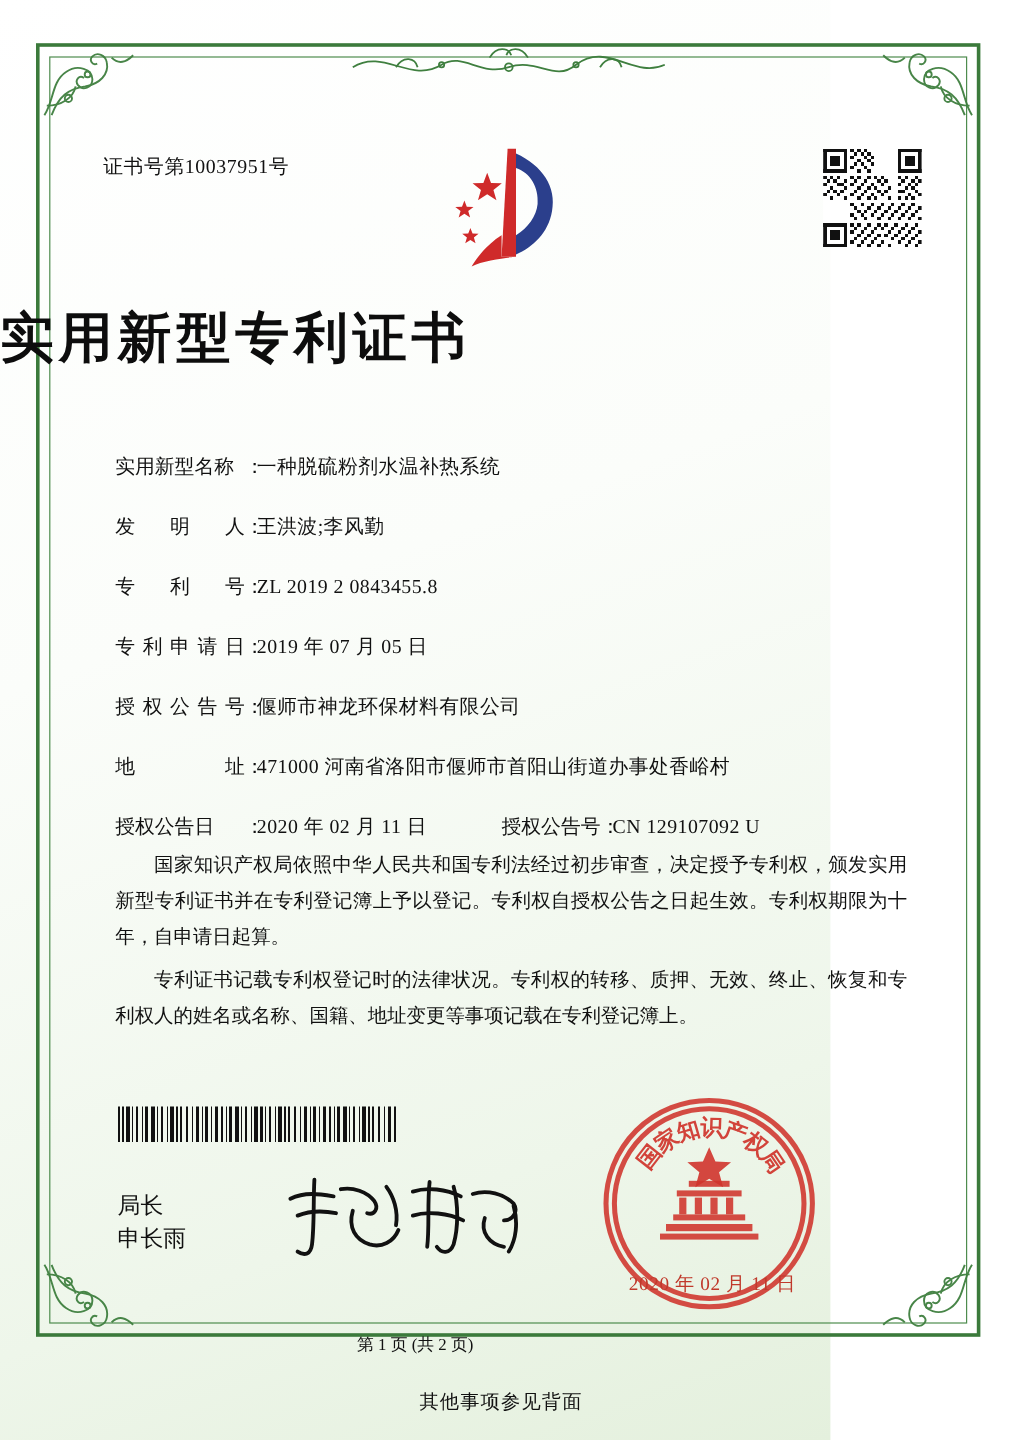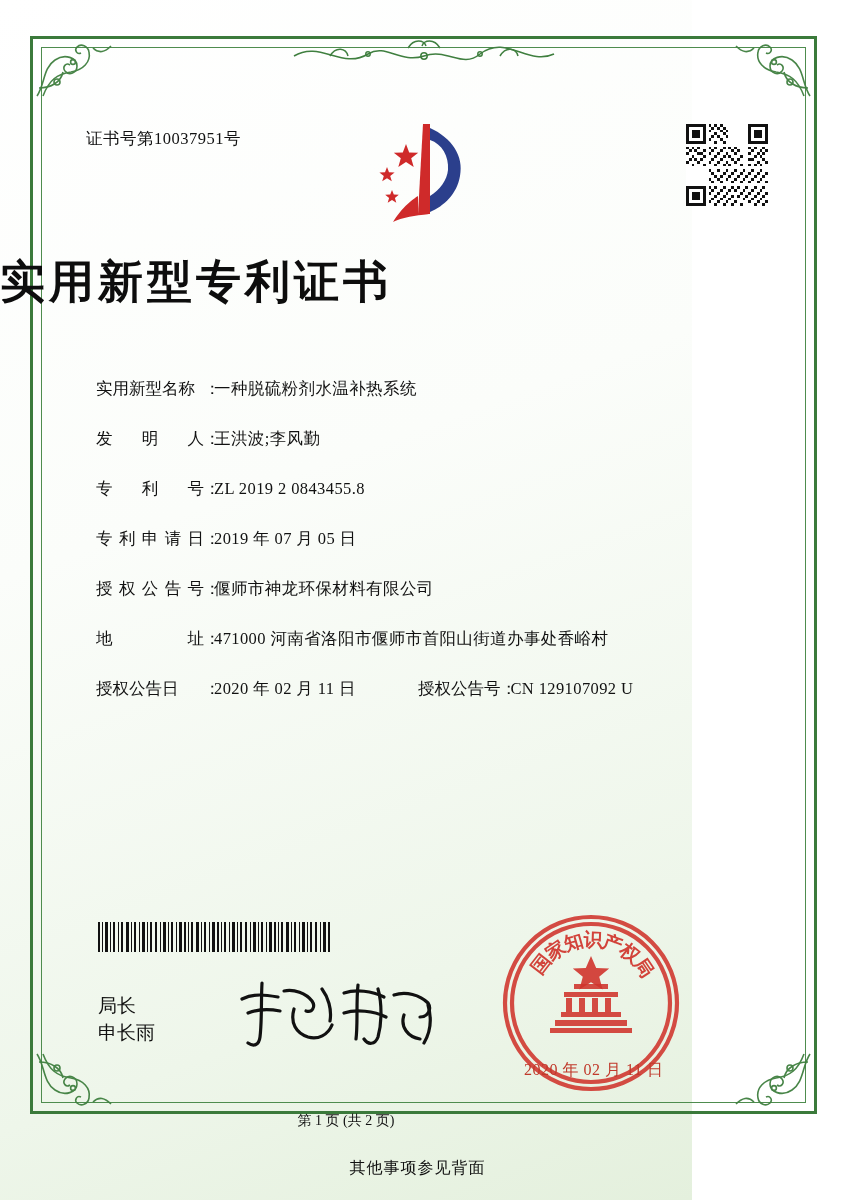--- a/index.html
+++ b/index.html
@@ -512,20 +512,24 @@
     <div class="field-row">
       <span class="field-label spread">地址</span><span class="field-colon">：</span><span class="field-value">471000 河南省洛阳市偃师市首阳山街道办事处香峪村</span>
     </div>
 
     <div class="field-row">
       <span class="field-label">授权公告日</span><span class="field-colon">：</span><span class="field-value">2020 年 02 月 11 日</span><span class="secondary-label">授权公告号</span><span class="field-colon">：</span><span class="field-value">CN 129107092 U</span>
     </div>
 
   </div>
 
+  <div class="paragraphs">
+    <p>国家知识产权局依照中华人民共和国专利法经过初步审查，决定授予专利权，颁发实用新型专利证书并在专利登记簿上予以登记。专利权自授权公告之日起生效。专利权期限为十年，自申请日起算。</p>
+    <p>专利证书记载专利权登记时的法律状况。专利权的转移、质押、无效、终止、恢复和专利权人的姓名或名称、国籍、地址变更等事项记载在专利登记簿上。</p>
+  </div>
 
   <div class="barcode">
     <svg viewBox="0 0 232 30" shape-rendering="crispEdges">
       <rect width="232" height="30" fill="#ffffff" fill-opacity="0"></rect>
       <g fill="#111111">
         <rect x="0" y="0" width="2" height="30"></rect>
           <rect x="4" y="0" width="1" height="30"></rect>
         <rect x="7" y="0" width="3" height="30"></rect>
           <rect x="12" y="0" width="1" height="30"></rect>
         <rect x="15" y="0" width="2" height="30"></rect>

